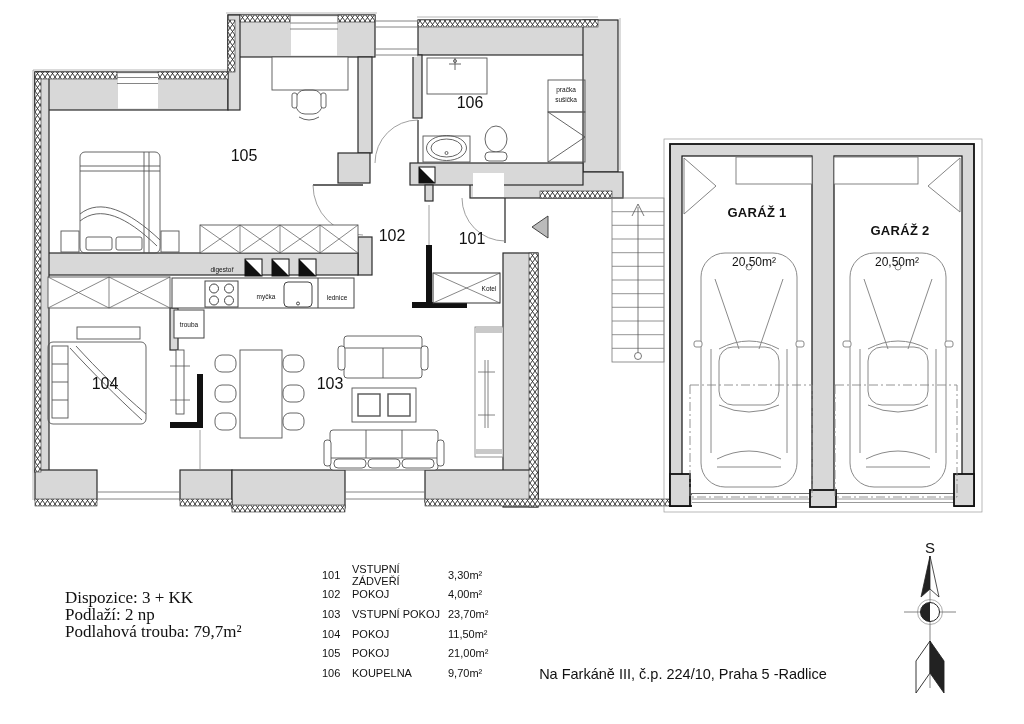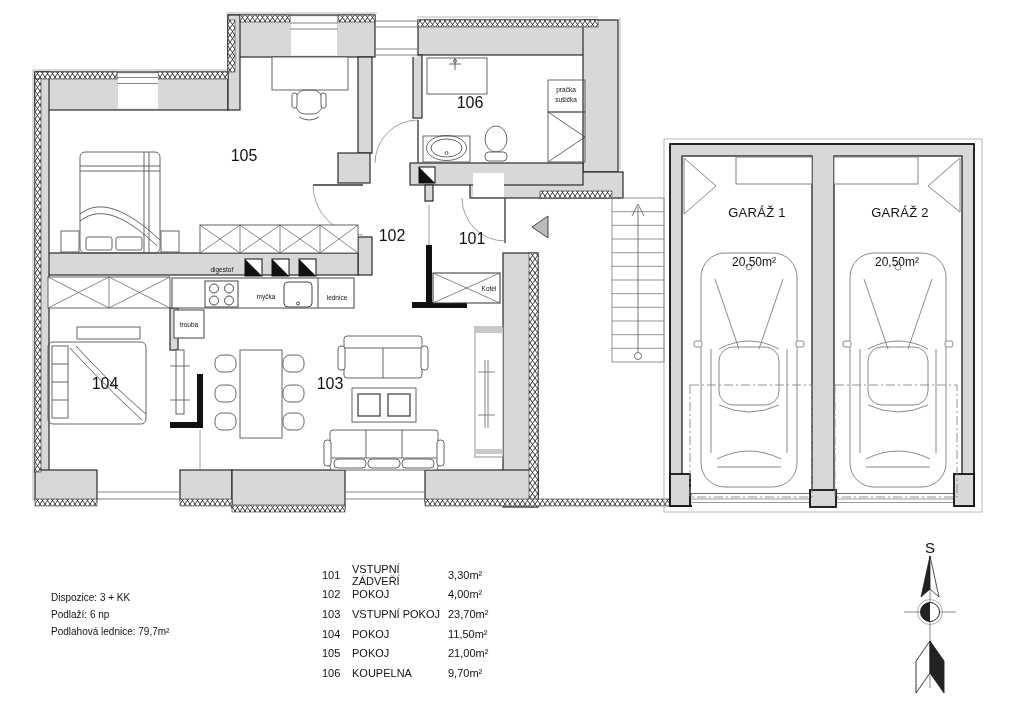--- a/index.html
+++ b/index.html
@@ -2,24 +2,24 @@
 <html><head>
 <meta charset="utf-8">
 <style>
   html,body{margin:0;padding:0;background:#fff;}
   #stage{position:relative;width:1024px;height:724px;background:#fff;overflow:hidden;
          font-family:"Liberation Sans",sans-serif;color:#111;}
   #plan-svg{position:absolute;left:0;top:0;}
   .lbl{position:absolute;transform:translate(-50%,-50%);white-space:nowrap;color:#111;}
   .room-num{font-size:16px;}
   .tiny{font-size:6.5px;}
-  .gar-name{font-size:13px;font-weight:normal;letter-spacing:.3px;}
+  .gar-name{font-size:13px;font-weight:bold;letter-spacing:.3px;}
   .gar-area{font-size:12px;margin-top:32px;}
   .compass-s{font-size:15px;}
-  #info-block{position:absolute;left:51px;top:589px;font-size:10px;line-height:17px;}
+  #info-block{position:absolute;left:65px;top:589px;font-size:17px;line-height:17px;font-family:Liberation Serif, serif;}
   #legend{position:absolute;left:322px;top:565px;font-size:11px;}
   .leg-row{display:flex;height:19.6px;align-items:center;}
   .leg-code{width:30px;}
   .leg-name{width:96px;}
   .leg-area{}
   #address{position:absolute;left:533px;top:666px;width:300px;text-align:center;font-size:14.5px;}
 </style>
 </head>
 <body>
 
@@ -299,29 +299,29 @@
 <div class="lbl tiny" style="left:222px;top:269px;">digestoř</div>
 <div class="lbl tiny" style="left:189px;top:324px;">trouba</div>
 <div class="lbl tiny" style="left:266px;top:296px;">myčka</div>
 <div class="lbl tiny" style="left:337px;top:297px;">lednice</div>
 <div class="lbl tiny" style="left:489px;top:288px;">Kotel</div>
 <div class="lbl tiny" style="left:566px;top:89px;">pračka</div>
 <div class="lbl tiny" style="left:566px;top:99px;">sušička</div>
 
 <div class="lbl gar-name" style="left:757px;top:212px;">GARÁŽ 1</div>
 <div class="lbl gar-area" style="left:754px;top:230px;">20,50m²</div>
-<div class="lbl gar-name" style="left:900px;top:212px;">GARÁŽ 2</div>
+<div class="lbl gar-name" style="left:900px;top:230px;">GARÁŽ 2</div>
 <div class="lbl gar-area" style="left:897px;top:230px;">20,50m²</div>
 
 <div class="lbl compass-s" style="left:930px;top:547px;">S</div>
 
 <div id="info-block">
   <div>Dispozice: 3 + KK</div>
-  <div>Podlaží: 6 np</div>
-  <div>Podlahová lednice: 79,7m²</div>
+  <div>Podlaží: 2 np</div>
+  <div>Podlahová trouba: 79,7m²</div>
 </div>
 
 <div id="legend">
   <div class="leg-row">
     <span class="leg-code">101</span>
     <span class="leg-name">VSTUPNÍ ZÁDVEŘÍ</span>
     <span class="leg-area">3,30m²</span>
   </div>
   <div class="leg-row">
     <span class="leg-code">102</span>
@@ -343,14 +343,15 @@
     <span class="leg-name">POKOJ</span>
     <span class="leg-area">21,00m²</span>
   </div>
   <div class="leg-row">
     <span class="leg-code">106</span>
     <span class="leg-name">KOUPELNA</span>
     <span class="leg-area">9,70m²</span>
   </div>
 </div>
 
+<div id="address">Na Farkáně III, č.p. 224/10, Praha 5 -Radlice</div>
 
 </div>
 
 </body></html>

